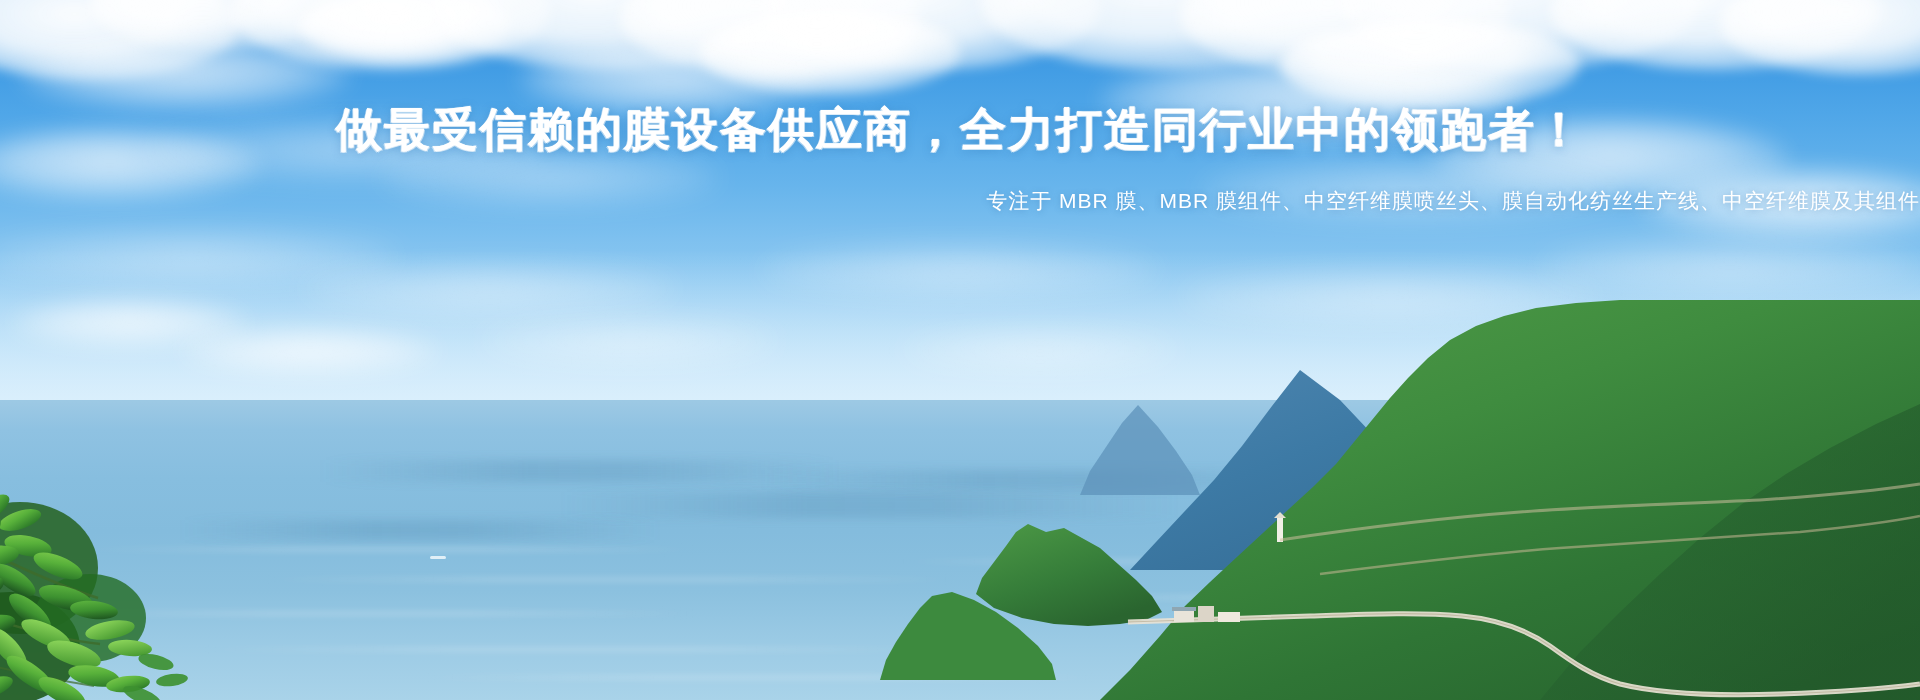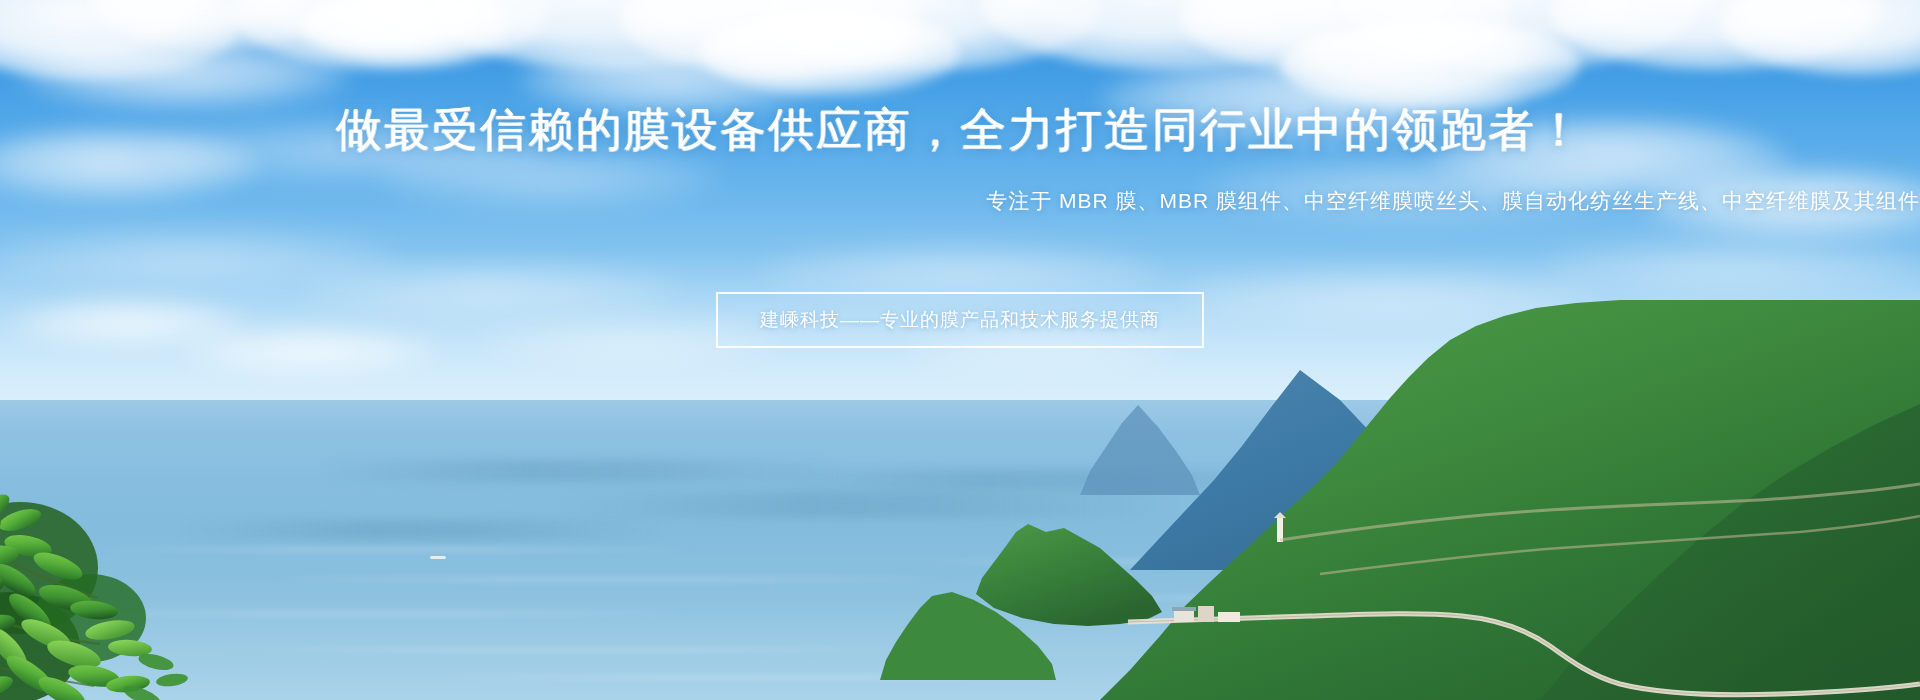--- a/index.html
+++ b/index.html
@@ -99,21 +99,21 @@
     position:absolute; left:0; top:0; width:1920px; height:700px;
     z-index:40;
   }
 
   .headline {
     position:absolute;
     left:0; top:103px; width:1920px;
     text-align:center;
     font-size:46px;
     line-height:52px;
-    font-weight:normal;
+    font-weight:bold;
     color:#ffffff;
     letter-spacing:2px;
     font-family:"DejaVu Sans","Liberation Sans",sans-serif;
     text-shadow:
       0 0 1px rgba(255,255,255,.9),
       1px 1px 0 rgba(255,255,255,.55),
       -1px 1px 0 rgba(255,255,255,.55),
       0 2px 10px rgba(40,110,175,.40);
     white-space:nowrap;
   }
@@ -462,19 +462,16 @@
       </g>
     </svg>
   </div>
 
   <div class="overlay">
 
     <div class="headline">做最受信赖的膜设备供应商，全力打造同行业中的领跑者！</div>
 
     <div class="subtitle">专注于 MBR 膜、MBR 膜组件、中空纤维膜喷丝头、膜自动化纺丝生产线、中空纤维膜及其组件</div>
 
-    <div class="tagline-wrap">
-      <div class="tagline-box">建嵊科技——专业的膜产品和技术服务提供商</div>
-    </div>
 
   </div>
 
 </div>
 
 </body></html>

